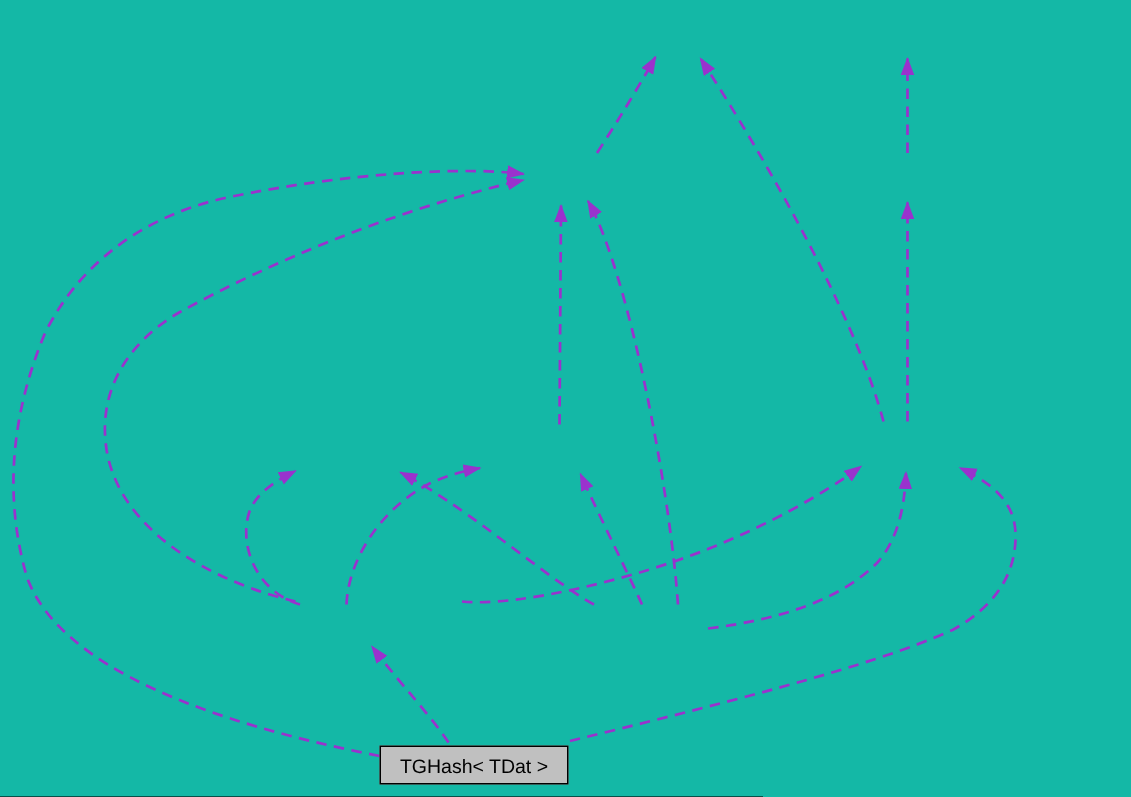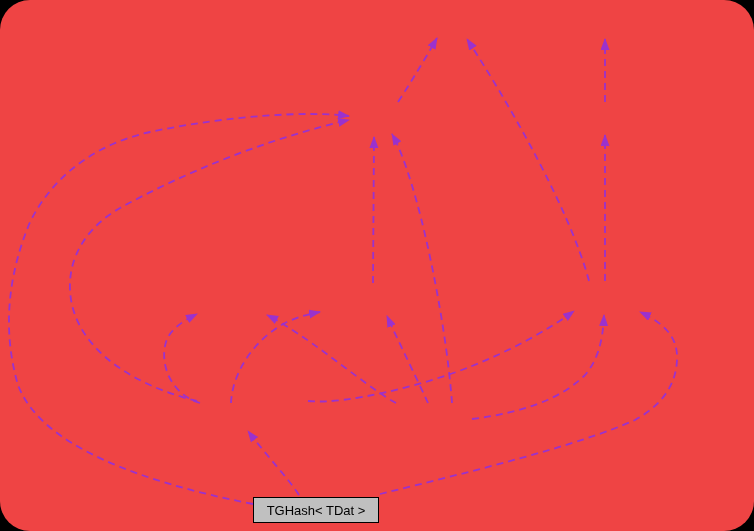--- a/index.html
+++ b/index.html
@@ -27,21 +27,21 @@
     justify-content: center;
     font-size: 13px;
     line-height: 1;
     white-space: nowrap;
     cursor: pointer;
   }
 </style>
 </head>
 <body style="background: rgb(0, 0, 0);">
 
-<div id="stage" style="background: #ef4444; border-radius: 30px;">
+<div id="stage" style="background: #14b8a6;">
   <svg id="graph-svg" width="754" height="531" viewBox="0 0 754 531">
     <defs>
       <marker id="arrowhead" markerUnits="userSpaceOnUse" markerWidth="13" markerHeight="10" refX="11" refY="4.5" orient="auto">
         <path d="M0,0 L12,4.5 L0,9 z" fill="#9a32cd"></path>
       </marker>
     </defs>
     <g id="edges-group">
         <path d="M398,102 Q420,68 437,38" fill="none" stroke="#9a32cd" stroke-width="1.8" stroke-dasharray="7,5" marker-end="url(#arrowhead)"></path>
         <path d="M589,281 C570,210 510,105 467,39" fill="none" stroke="#9a32cd" stroke-width="1.8" stroke-dasharray="7,5" marker-end="url(#arrowhead)"></path>
         <path d="M605,102 L605,39" fill="none" stroke="#9a32cd" stroke-width="1.8" stroke-dasharray="7,5" marker-end="url(#arrowhead)"></path>

